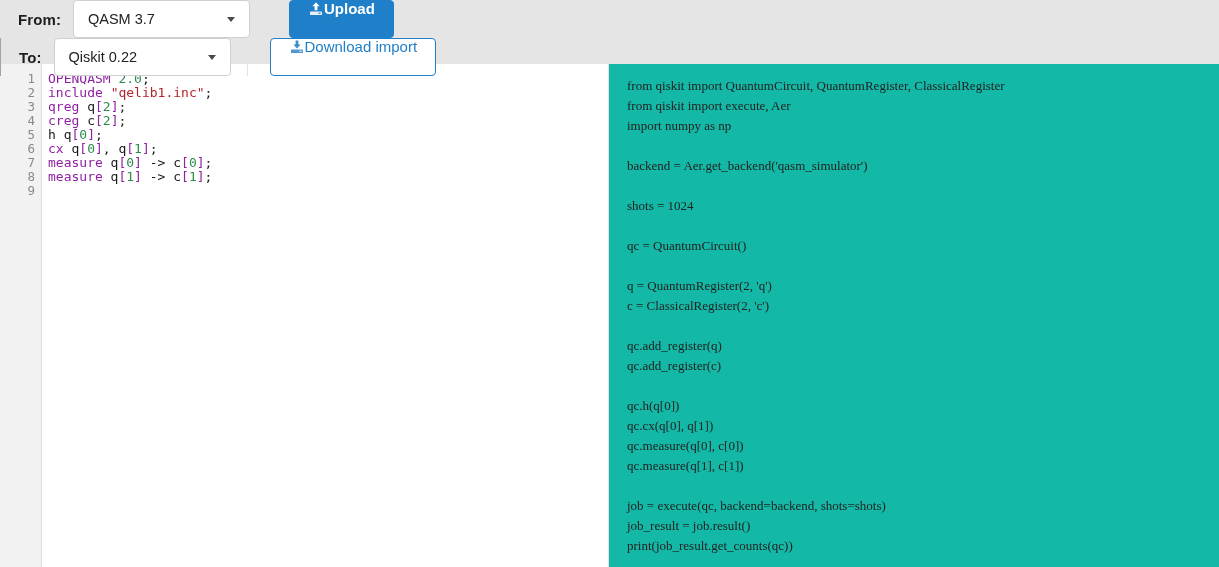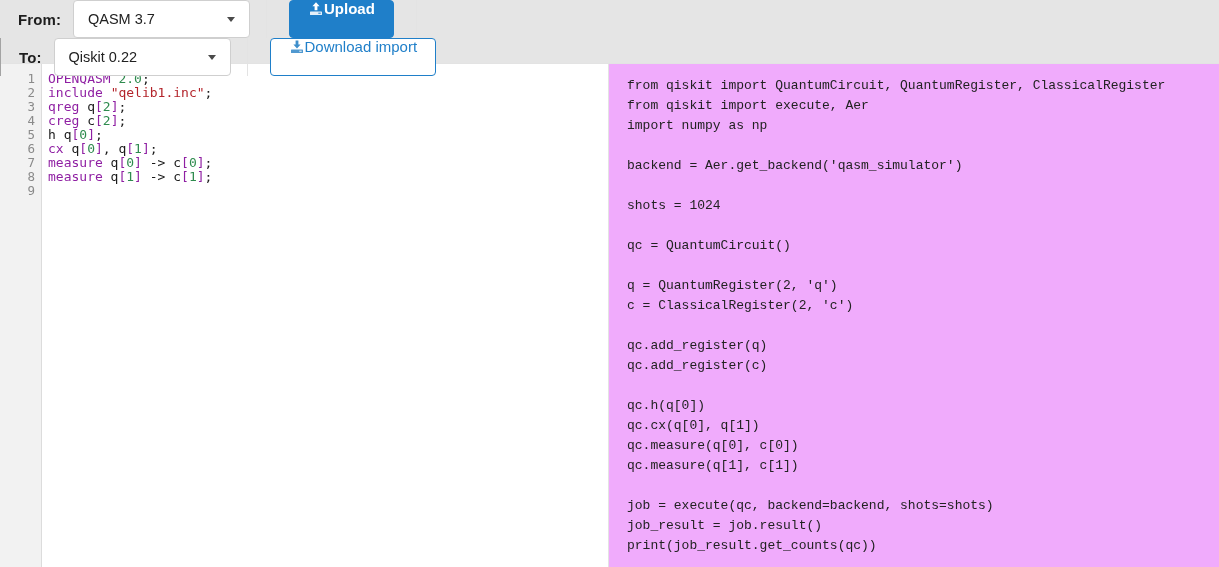--- a/index.html
+++ b/index.html
@@ -161,25 +161,25 @@
 
   .tok-kw    { color: #8f1fa3; }
   .tok-num   { color: #2e8b4e; }
   .tok-str   { color: #b3242b; }
   .tok-plain { color: #1a1a1a; }
   .tok-brk   { color: #8f1fa3; }
   .tok-op    { color: #1a1a1a; }
 
   .pane-right {
     width: 610px;
-    background: #f0abfc;
+    background: #14b8a6;
     border-top: 1px solid #e3e3e3;
     margin-top: -1px;
     padding: 12px 0 0 18px;
-    font-family: Liberation Mono, monospace;
+    font-family: Liberation Serif, serif;
     font-size: 13px;
     line-height: 20px;
     color: #222222;
     white-space: pre;
     overflow: hidden;
   }
   .pane-right .ln { height: 20px; }
 </style>
 </head>
 <body>

